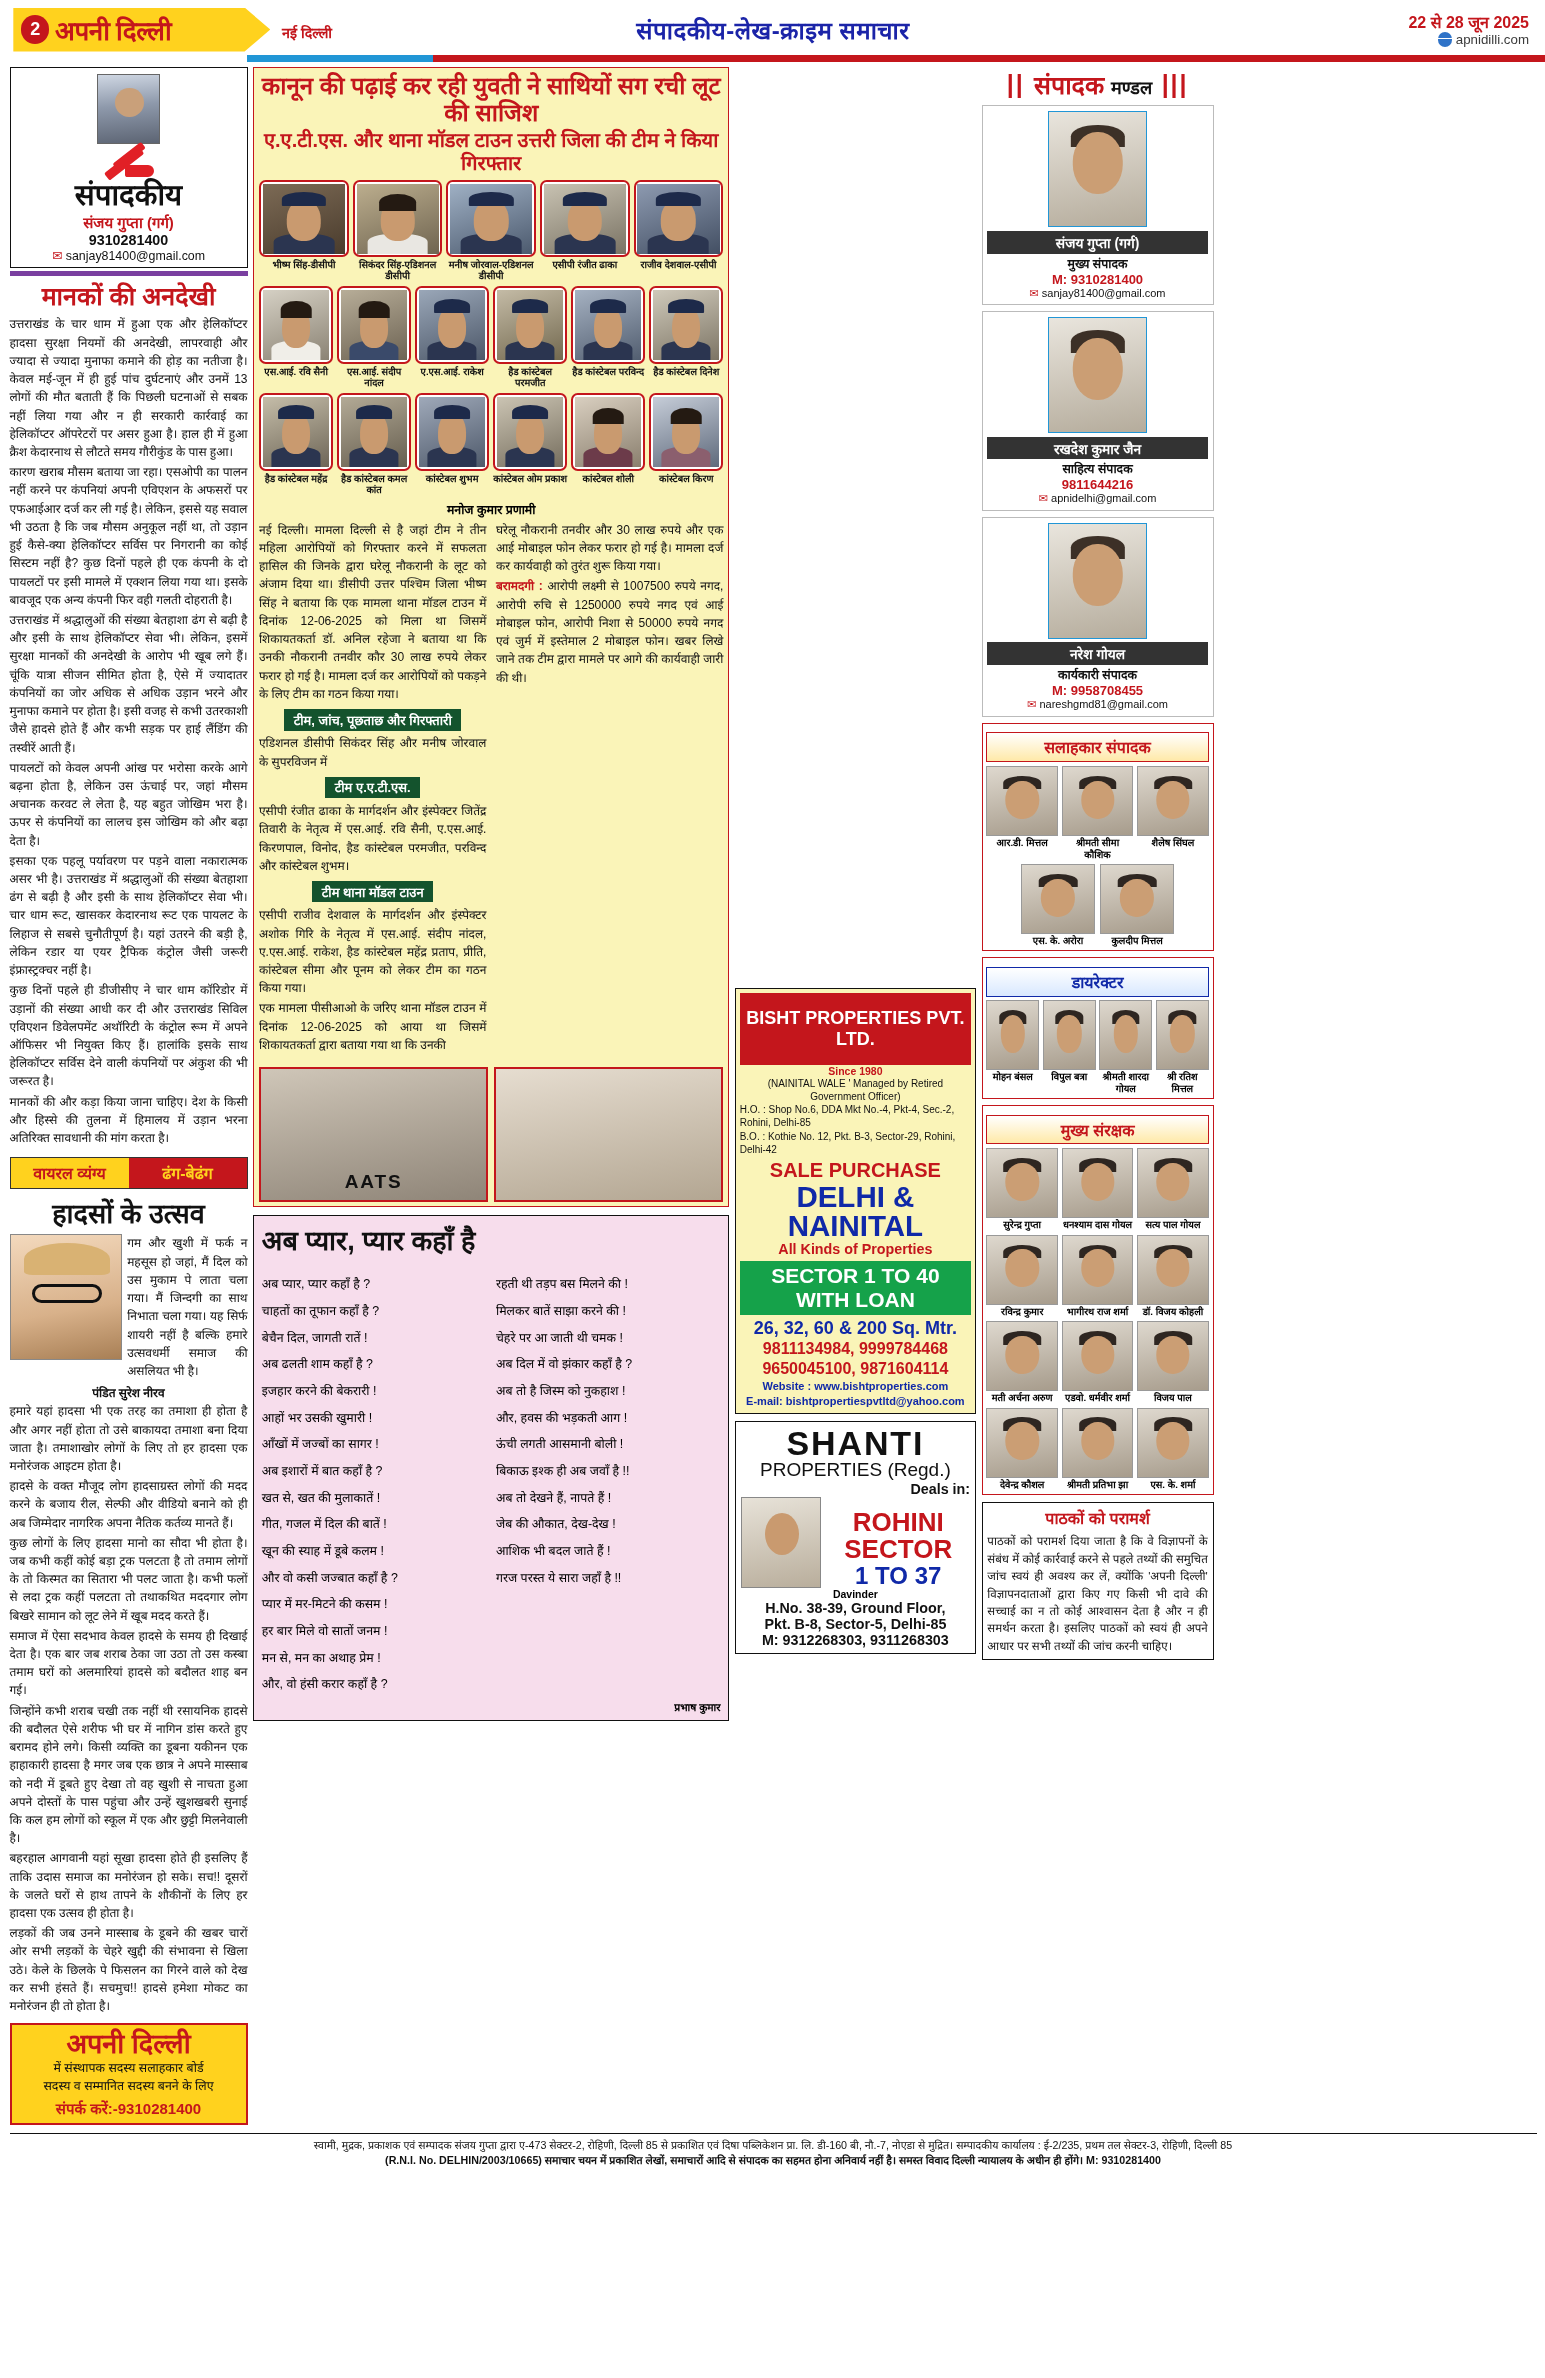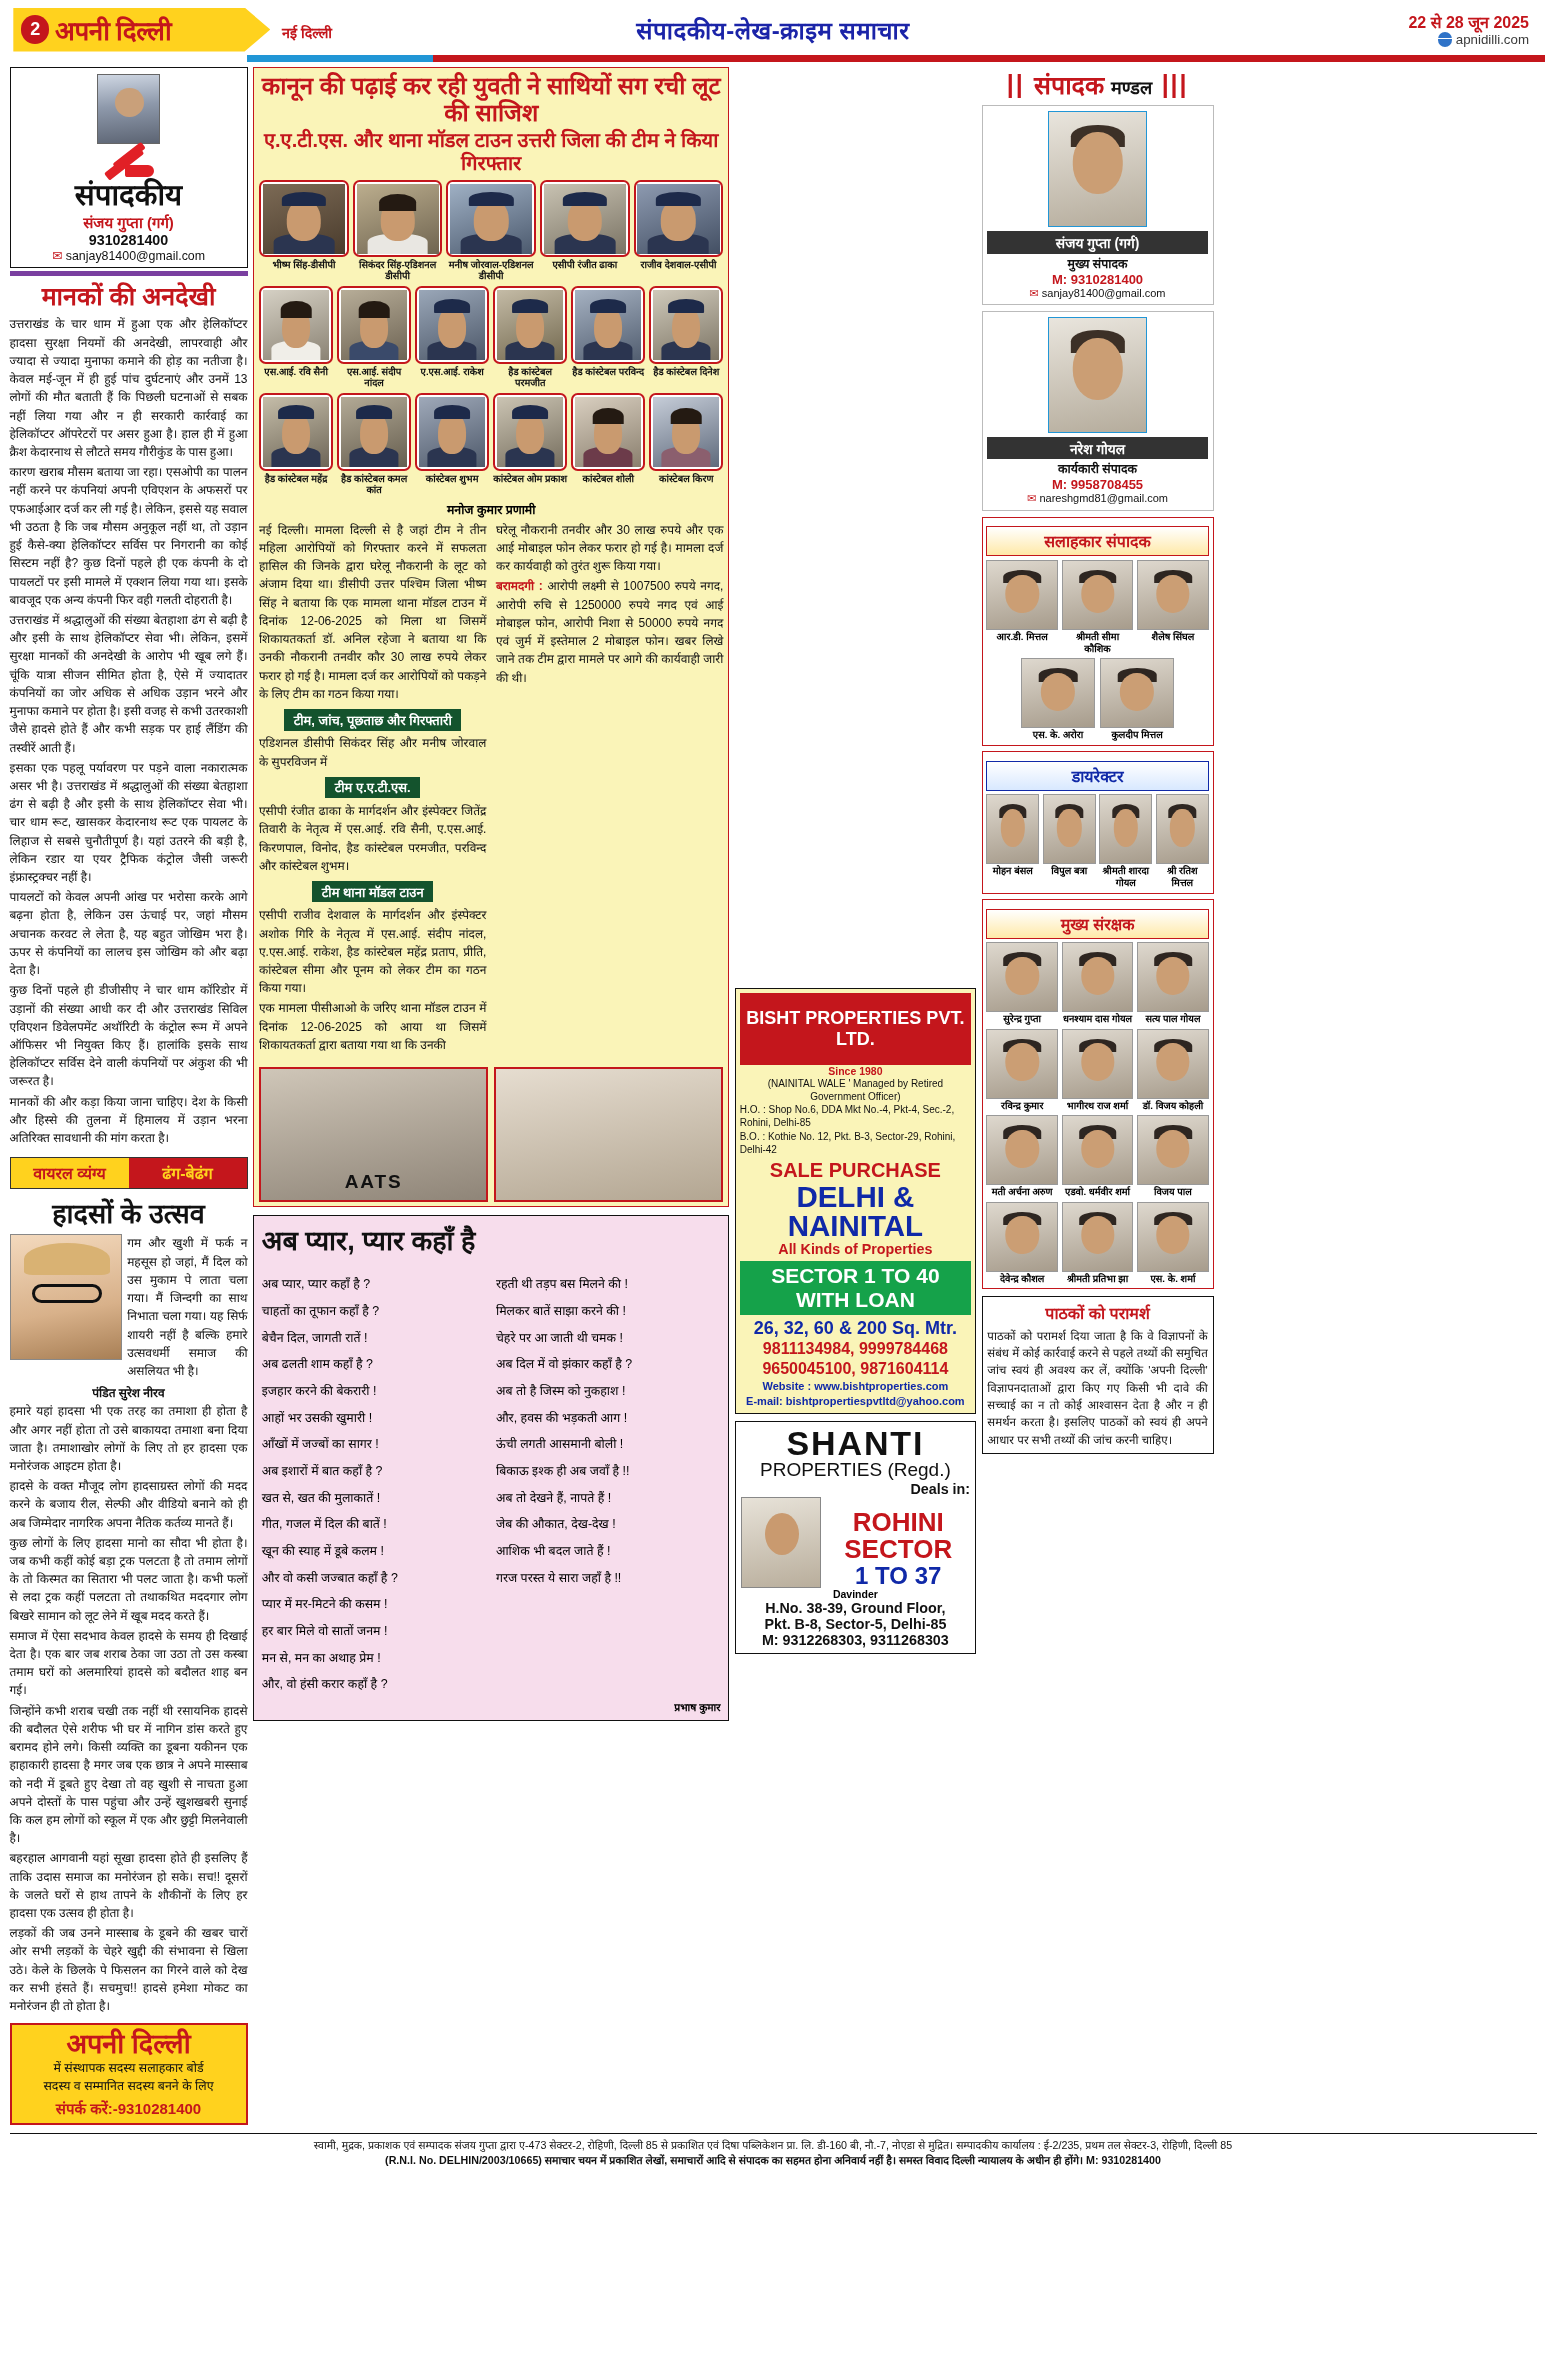--- a/index.html
+++ b/index.html
@@ -225,22 +225,22 @@
           <span>sanjay81400@gmail.com</span>
         </div>
       </div>
       <div class="purple-rule"></div>
 
       <div class="art-head">मानकों की अनदेखी</div>
       <div class="body-text">
         <p>उत्तराखंड के चार धाम में हुआ एक और हेलिकॉप्टर हादसा सुरक्षा नियमों की अनदेखी, लापरवाही और ज्यादा से ज्यादा मुनाफा कमाने की होड़ का नतीजा है। केवल मई-जून में ही हुई पांच दुर्घटनाएं और उनमें 13 लोगों की मौत बताती हैं कि पिछली घटनाओं से सबक नहीं लिया गया और न ही सरकारी कार्रवाई का हेलिकॉप्टर ऑपरेटरों पर असर हुआ है। हाल ही में हुआ क्रैश केदारनाथ से लौटते समय गौरीकुंड के पास हुआ।</p>
         <p>कारण खराब मौसम बताया जा रहा। एसओपी का पालन नहीं करने पर कंपनियां अपनी एविएशन के अफसरों पर एफआईआर दर्ज कर ली गई है। लेकिन, इससे यह सवाल भी उठता है कि जब मौसम अनुकूल नहीं था, तो उड़ान हुई कैसे-क्या हेलिकॉप्टर सर्विस पर निगरानी का कोई सिस्टम नहीं है? कुछ दिनों पहले ही एक कंपनी के दो पायलटों पर इसी मामले में एक्शन लिया गया था। इसके बावजूद एक अन्य कंपनी फिर वही गलती दोहराती है।</p>
         <p>उत्तराखंड में श्रद्धालुओं की संख्या बेतहाशा ढंग से बढ़ी है और इसी के साथ हेलिकॉप्टर सेवा भी। लेकिन, इसमें सुरक्षा मानकों की अनदेखी के आरोप भी खूब लगे हैं। चूंकि यात्रा सीजन सीमित होता है, ऐसे में ज्यादातर कंपनियों का जोर अधिक से अधिक उड़ान भरने और मुनाफा कमाने पर होता है। इसी वजह से कभी उतरकाशी जैसे हादसे होते हैं और कभी सड़क पर हाई लैंडिंग की तस्वीरें आती हैं।</p>
+        <p>पायलटों को केवल अपनी आंख पर भरोसा करके आगे बढ़ना होता है, लेकिन उस ऊंचाई पर, जहां मौसम अचानक करवट ले लेता है, यह बहुत जोखिम भरा है। ऊपर से कंपनियों का लालच इस जोखिम को और बढ़ा देता है।</p>
         <p>इसका एक पहलू पर्यावरण पर पड़ने वाला नकारात्मक असर भी है। उत्तराखंड में श्रद्धालुओं की संख्या बेतहाशा ढंग से बढ़ी है और इसी के साथ हेलिकॉप्टर सेवा भी। चार धाम रूट, खासकर केदारनाथ रूट एक पायलट के लिहाज से सबसे चुनौतीपूर्ण है। यहां उतरने की बड़ी है, लेकिन रडार या एयर ट्रैफिक कंट्रोल जैसी जरूरी इंफ्रास्ट्रक्चर नहीं है।</p>
-        <p>पायलटों को केवल अपनी आंख पर भरोसा करके आगे बढ़ना होता है, लेकिन उस ऊंचाई पर, जहां मौसम अचानक करवट ले लेता है, यह बहुत जोखिम भरा है। ऊपर से कंपनियों का लालच इस जोखिम को और बढ़ा देता है।</p>
         <p>कुछ दिनों पहले ही डीजीसीए ने चार धाम कॉरिडोर में उड़ानों की संख्या आधी कर दी और उत्तराखंड सिविल एविएशन डिवेलपमेंट अथॉरिटी के कंट्रोल रूम में अपने ऑफिसर भी नियुक्त किए हैं। हालांकि इसके साथ हेलिकॉप्टर सर्विस देने वाली कंपनियों पर अंकुश की भी जरूरत है।</p>
         <p>मानकों की और कड़ा किया जाना चाहिए। देश के किसी और हिस्से की तुलना में हिमालय में उड़ान भरना अतिरिक्त सावधानी की मांग करता है।</p>
       </div>
 
       <div class="vv-bar">
         <div class="vv-l">वायरल व्यंग्य</div>
         <div class="vv-r">ढंग-बेढंग</div>
       </div>
       <div class="vv-title">हादसों के उत्सव</div>
       <div class="vv-photo">
@@ -600,26 +600,36 @@
         <div class="ph">
             <span class="h"></span>
             <span class="f"></span>
           </div>
         <div class="nm">संजय गुप्ता (गर्ग)</div>
         <div class="rl">मुख्य संपादक</div>
         <div class="ph2">M: 9310281400</div>
         <div class="em"><span class="m-ico">✉</span> <span>sanjay81400@gmail.com</span></div>
       </div>
 
-
       <div class="ed-card">
         <div class="ph">
             <span class="h"></span>
             <span class="f"></span>
           </div>
+        <div class="nm">रखदेश कुमार जैन</div>
+        <div class="rl">साहित्य संपादक</div>
+        <div class="ph2">9811644216</div>
+        <div class="em"><span class="m-ico">✉</span> <span>apnidelhi@gmail.com</span></div>
+      </div>
+
+      <div class="ed-card">
+        <div class="ph">
+            <span class="h"></span>
+            <span class="f"></span>
+          </div>
         <div class="nm">नरेश गोयल</div>
         <div class="rl">कार्यकारी संपादक</div>
         <div class="ph2">M: 9958708455</div>
         <div class="em"><span class="m-ico">✉</span> <span>nareshgmd81@gmail.com</span></div>
       </div>
 
       <div class="adv-box">
         <div class="sec-banner">सलाहकार संपादक</div>
         <div class="grid3">
           <div class="gcell">

